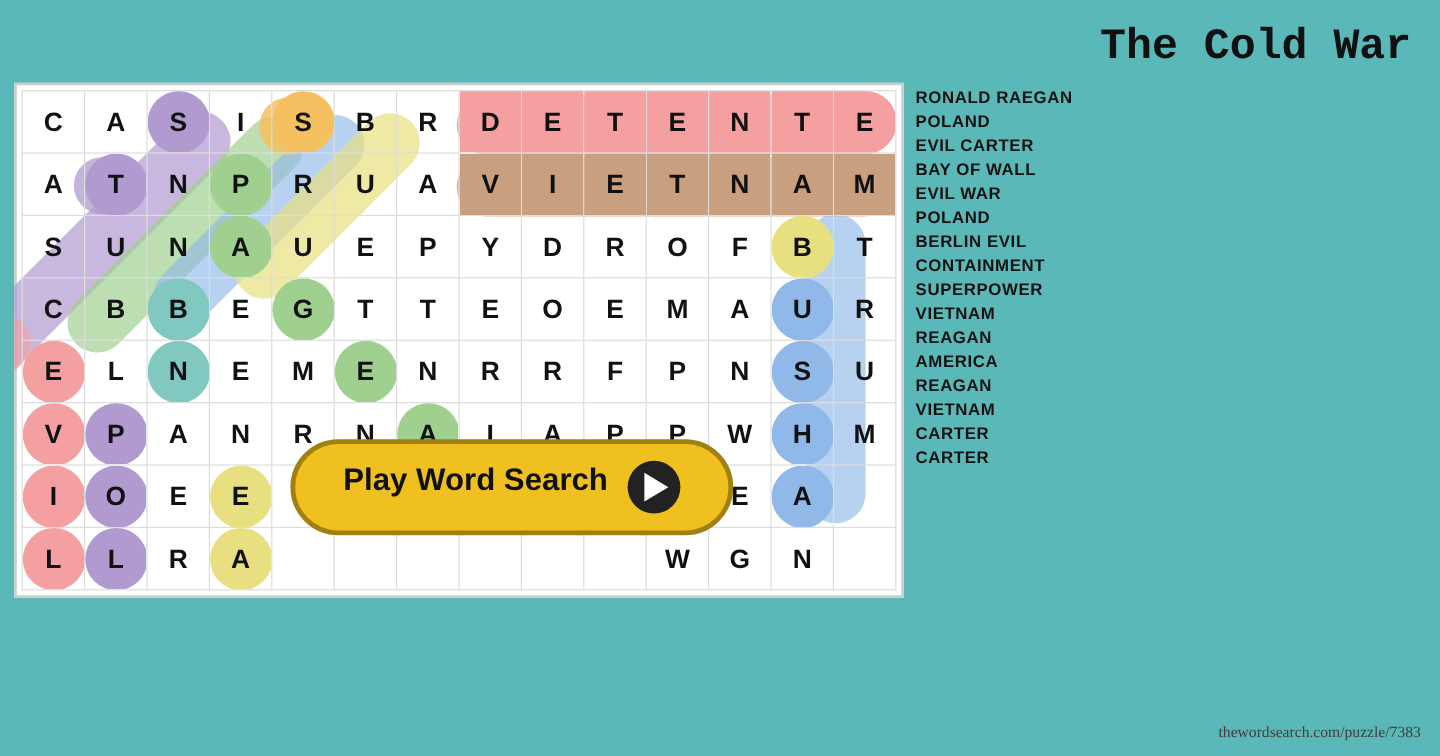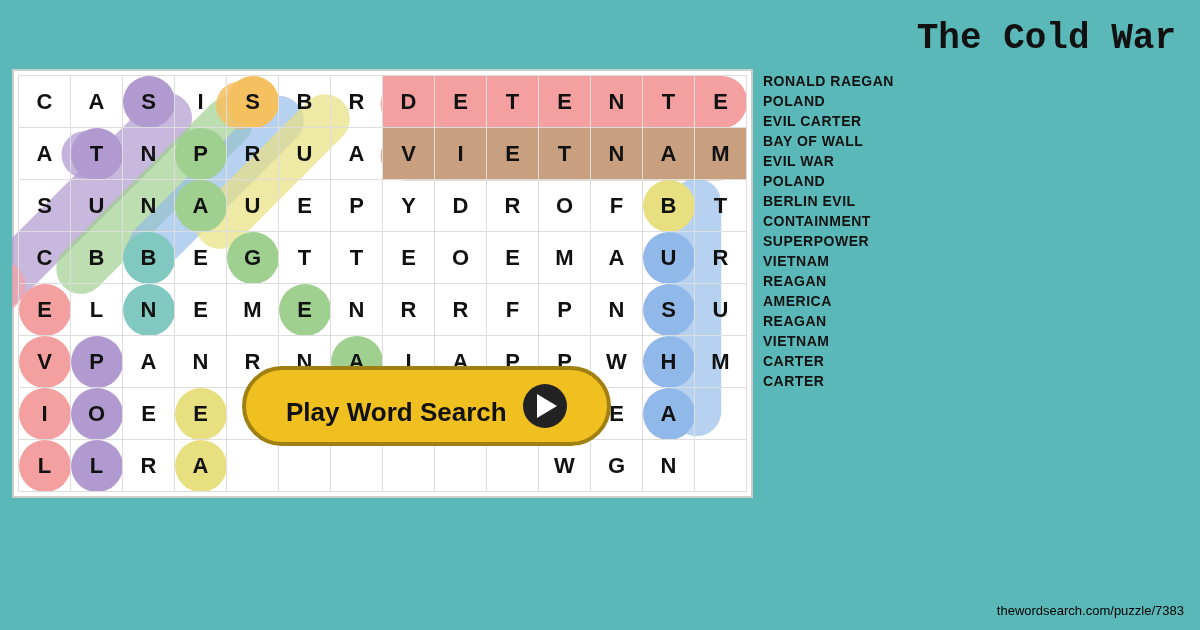--- a/index.html
+++ b/index.html
@@ -70,21 +70,21 @@
     }
     .play-button {
       background-color: #f0c020;
       border: 4px solid #a08010;
       border-radius: 50px;
       padding: 14px 40px;
       font-size: 26px;
       font-weight: 900;
       color: #111;
       display: flex;
-      align-items: flex-end;
+      align-items: flex-start;
       gap: 16px;
       cursor: pointer;
       font-family: Arial Black, Arial, sans-serif;
     }
     .play-icon {
       width: 44px;
       height: 44px;
       background: #222;
       border-radius: 50%;
       display: flex;
@@ -99,22 +99,22 @@
       border-bottom: 12px solid transparent;
       border-left: 20px solid white;
       margin-left: 4px;
     }
 
     .footer-url {
       position: absolute;
       bottom: 12px;
       right: 16px;
       font-size: 13px;
-      color: #000000;
-      font-family: Liberation Sans, sans-serif;
+      color: #404040;
+      font-family: Liberation Serif, serif;
     }
 
     .grid-wrapper {
       position: relative;
     }
 
     
     .diag-overlay {
       position: absolute;
       pointer-events: none;

